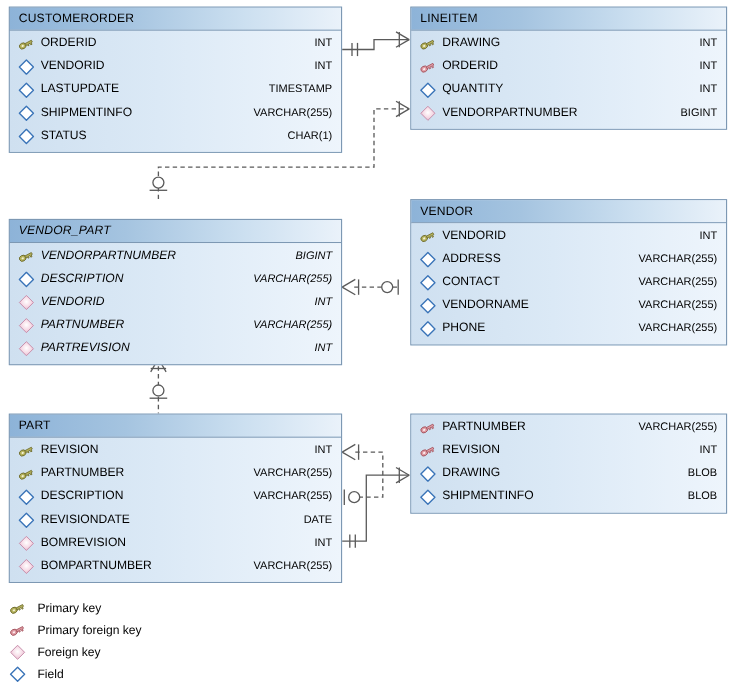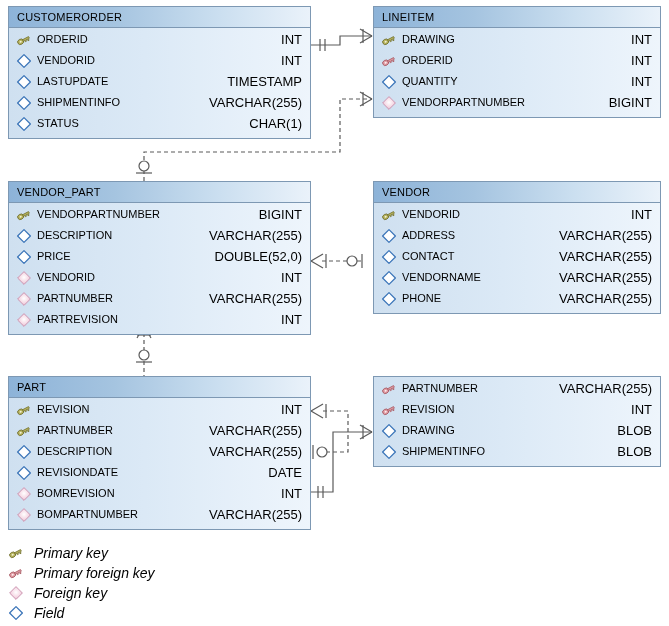--- a/index.html
+++ b/index.html
@@ -51,30 +51,30 @@
     white-space:nowrap;
   }
   .row .ic{
     width:16px;height:16px;
     flex:0 0 16px;
     margin-right:5px;
     position:relative;
     display:inline-block;
   }
   .row .nm{flex:1 1 auto;font-size:11px;overflow:hidden;text-overflow:clip;}
-  .row .ty{flex:0 0 auto;font-size:13px;text-align:left;padding-left:8px;}
+  .row .ty{flex:0 0 auto;font-size:10px;text-align:left;padding-left:8px;}
 
   
   .ico-svg{display:block;width:16px;height:16px;}
 
   
   .legend{position:absolute;left:8px;top:543px;}
   .legend-row{height:20px;display:flex;align-items:center;}
   .legend-row .ic{width:16px;height:16px;flex:0 0 16px;margin-right:10px;}
-  .legend-row .lbl{font-size:14px;color:#000;font-style:italic;}
+  .legend-row .lbl{font-size:11px;color:#000;}
 
   
   #wires{position:absolute;left:0;top:0;width:669px;height:626px;pointer-events:none;}
 </style>
 </head>
 <body>
 
 <div id="canvas">
 
   <svg id="wires" viewBox="0 0 669 626" width="669" height="626" xmlns="http://www.w3.org/2000/svg">
@@ -254,21 +254,21 @@
                   </radialGradient>
                 </defs>
                 <path d="M8,1.6 L14.4,8 L8,14.4 L1.6,8 Z" fill="url(#fkg)" stroke="#c78fab" stroke-width="0.9" stroke-linejoin="round"></path>
               </svg>
             </span>
             <span class="nm">VENDORPARTNUMBER</span>
             <span class="ty">BIGINT</span>
           </div>
         </div>
       </div>
-      <div class="entity" style="left: 8px; top: 181px; width: 303px;">
+      <div class="entity" style="left: 8px; top: 199px; width: 303px; font-style: italic;">
         <div class="entity-header">VENDOR_PART</div>
         <div class="entity-body">
           <div class="row">
             <span class="ic">
               <svg class="ico-svg" viewBox="0 0 16 16" xmlns="http://www.w3.org/2000/svg">
                 <g transform="rotate(-28 8 8)">
                   <ellipse cx="4.2" cy="8" rx="3.1" ry="2.6" fill="#b6b35c" stroke="#6d6b2c" stroke-width="0.8"></ellipse>
                   <ellipse cx="4.2" cy="8" rx="1.1" ry="0.9" fill="#f2f0d5"></ellipse>
                   <path d="M6.8,7.1 L13.6,7.1 L13.6,8.9 L12.4,8.9 L12.4,10.6 L11.2,10.6 L11.2,8.9 L9.6,8.9 L9.6,10.2 L8.5,10.2 L8.5,8.9 L6.8,8.9 Z" fill="#b6b35c" stroke="#6d6b2c" stroke-width="0.7" stroke-linejoin="round"></path>
                 </g>
@@ -278,29 +278,20 @@
             <span class="ty">BIGINT</span>
           </div>
           <div class="row">
             <span class="ic">
               <svg class="ico-svg" viewBox="0 0 16 16" xmlns="http://www.w3.org/2000/svg">
                 <path d="M8,1.6 L14.4,8 L8,14.4 L1.6,8 Z" fill="#ffffff" stroke="#3a74b8" stroke-width="1.25" stroke-linejoin="round"></path>
               </svg>
             </span>
             <span class="nm">DESCRIPTION</span>
             <span class="ty">VARCHAR(255)</span>
-          </div>
-          <div class="row">
-            <span class="ic">
-              <svg class="ico-svg" viewBox="0 0 16 16" xmlns="http://www.w3.org/2000/svg">
-                <path d="M8,1.6 L14.4,8 L8,14.4 L1.6,8 Z" fill="#ffffff" stroke="#3a74b8" stroke-width="1.25" stroke-linejoin="round"></path>
-              </svg>
-            </span>
-            <span class="nm">PRICE</span>
-            <span class="ty">DOUBLE(52,0)</span>
           </div>
           <div class="row">
             <span class="ic">
               <svg class="ico-svg" viewBox="0 0 16 16" xmlns="http://www.w3.org/2000/svg">
                 <defs>
                   <radialGradient id="fkg" cx="50%" cy="45%" r="60%">
                     <stop offset="0%" stop-color="#ffffff"></stop>
                     <stop offset="55%" stop-color="#f6dbe6"></stop>
                     <stop offset="100%" stop-color="#e4b4ca"></stop>
                   </radialGradient>

